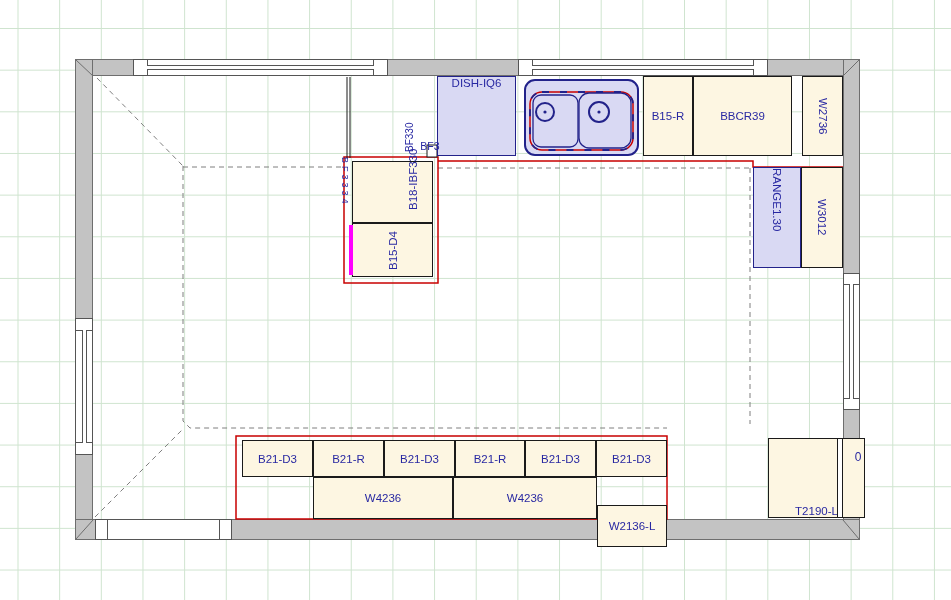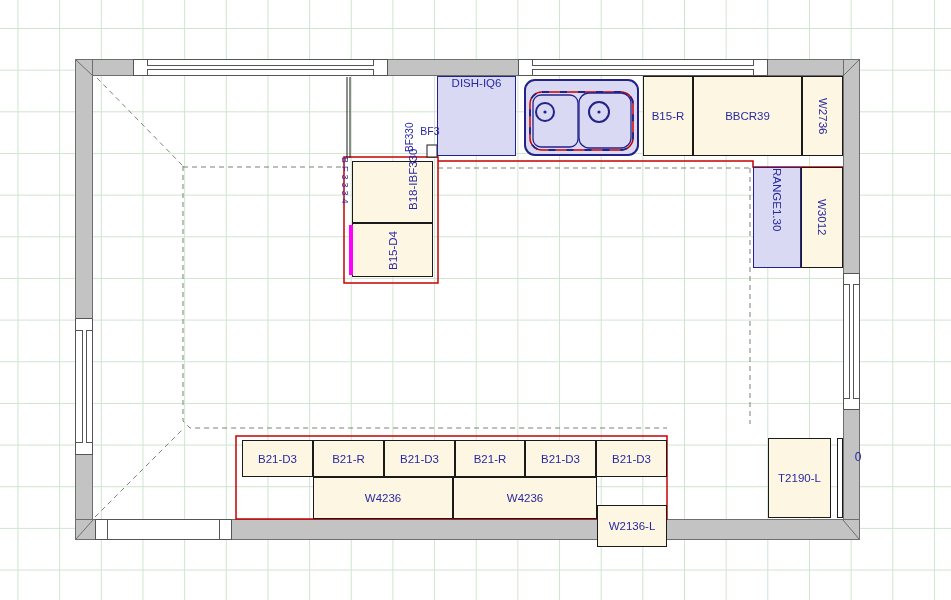--- a/index.html
+++ b/index.html
@@ -116,28 +116,28 @@
       <circle cx="776" cy="243" r="16"></circle>
     </g>
   </svg>
 
   <div class="appl" style="left:437px;top:76px;width:79px;height:80px;">
     <span class="lab" style="position:static;">DISH-IQ6</span>
   </div>
   <div class="cab" style="left:643px;top:76px;width:50px;height:80px;">
     <span>B15-R</span>
   </div>
-  <div class="cab" style="left:693px;top:76px;width:109px;height:80px;">
+  <div class="cab" style="left:693px;top:76px;width:99px;height:80px;">
     <span>BBCR39</span>
   </div>
   <div class="cab" style="left:802px;top:76px;width:41px;height:80px;">
     <span class="v-down">W2736</span>
   </div>
 
-  <div class="lab" style="left:412px;top:123px;width:36px;height:15px;font-size:10.5px;">BF3</div>
+  <div class="lab" style="left:412px;top:138px;width:36px;height:15px;font-size:10.5px;">BF3</div>
   <div class="lab v-up" style="left:402px;top:114px;width:14px;height:46px;font-size:10px;">BF330</div>
 
   <div class="cab" style="left:352px;top:161px;width:81px;height:62px;"></div>
   <div class="lab v-up" style="left:404px;top:137px;width:17px;height:84px;font-size:11.5px;">B18-IBF330</div>
   <div class="cab" style="left:352px;top:223px;width:81px;height:54px;">
     <span class="v-up">B15-D4</span>
   </div>
   <div class="magenta" style="left:349px;top:225px;width:4px;height:50px;"></div>
   <div class="lab v-down" style="left:337px;top:138px;width:15px;height:88px;font-size:9px;letter-spacing:3px;">BF3334</div>
 
@@ -170,19 +170,19 @@
   <div class="cab" style="left:313px;top:477px;width:140px;height:42px;">
     <span>W4236</span>
   </div>
   <div class="cab" style="left:453px;top:477px;width:144px;height:42px;">
     <span>W4236</span>
   </div>
   <div class="cab" style="left:597px;top:477px;width:70px;height:42px;margin-top:28px;">
     <span>W2136-L</span>
   </div>
 
-  <div class="cab" style="left:768px;top:438px;width:63px;height:80px;">
+  <div class="cab" style="left:768px;top:438px;width:97px;height:80px;align-items:flex-end;">
     <span>T2190-L</span>
   </div>
   <div class="cab" style="left:837px;top:438px;width:6px;height:80px;background:#ffffff;"></div>
   <div class="lab" style="left:851px;top:449px;width:14px;height:16px;font-size:12px;">0</div>
 
 </div>
 
 </body></html>

